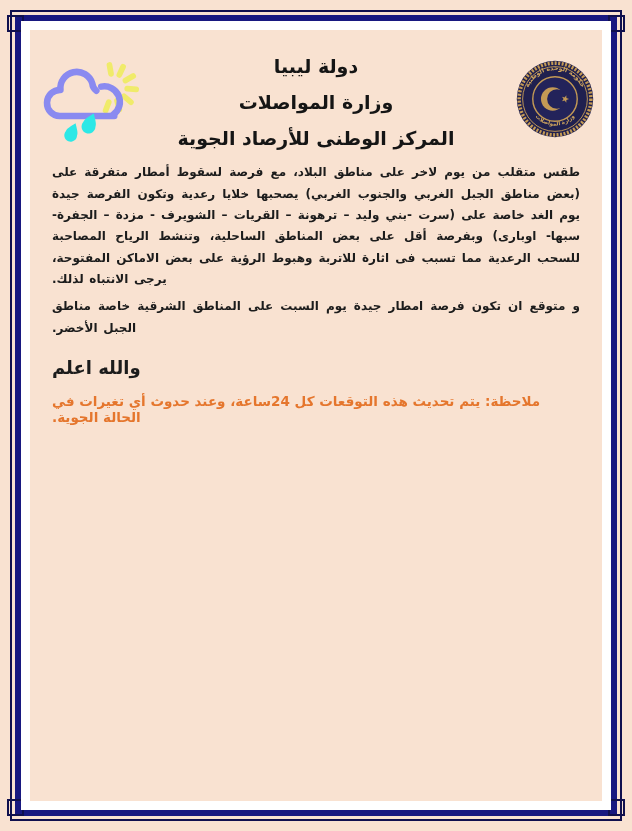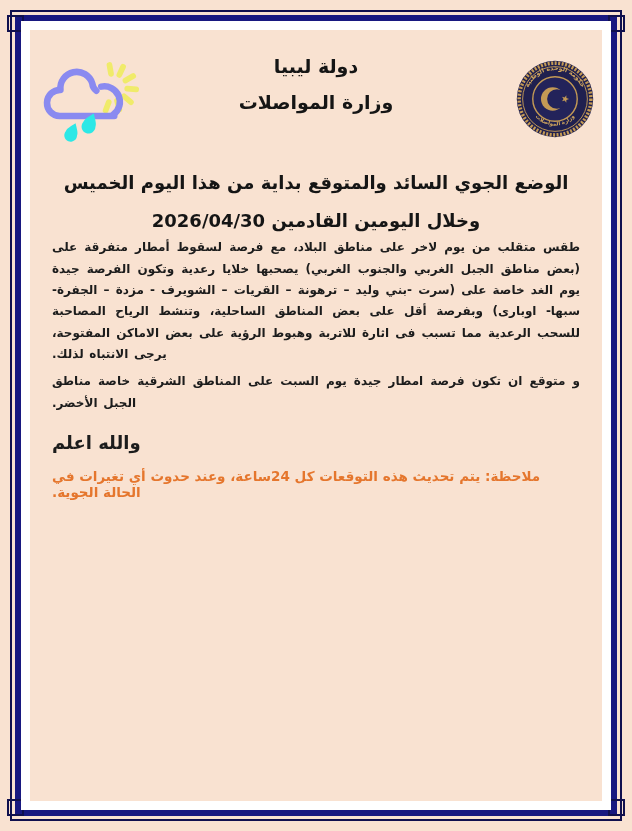--- a/index.html
+++ b/index.html
@@ -84,26 +84,23 @@
         <g>
           <circle cx="47" cy="50" r="15" fill="#c49a55"></circle>
           <circle cx="52.5" cy="50" r="12.6" fill="#23235a"></circle>
           <polygon fill="#c49a55" points="68,50 64.6,51.2 64.5,54.8 62.4,51.9 59,52.9 61,50 59,47.1 62.4,48.1 64.5,45.2 64.6,48.8"></polygon>
         </g>
       </svg>
 
       <div class="titles">
         <div>دولة ليبيا</div>
         <div>وزارة المواصلات</div>
+        <div>المركز الوطنى للأرصاد الجوية</div>
       </div>
 
-      <div class="subject">
-        <div class="subject-line1">الوضع الجوي السائد والمتوقع بداية من هذا اليوم الخميس</div>
-        <div class="subject-line2">وخلال اليومين القادمين 2026/04/30</div>
-      </div>
 
       <p class="para">طقس متقلب من يوم لاخر على مناطق البلاد، مع فرصة لسقوط أمطار متفرقة على (بعض مناطق الجبل الغربي والجنوب الغربي) يصحبها خلايا رعدية وتكون الفرصة جيدة يوم الغد خاصة على (سرت -بني وليد – ترهونة – القريات – الشويرف - مزدة – الجفرة- سبها- اوبارى) وبفرصة أقل على بعض المناطق الساحلية، وتنشط الرياح المصاحبة للسحب الرعدية مما تسبب فى اثارة للاتربة وهبوط الرؤية على بعض الاماكن المفتوحة، يرجى الانتباه لذلك.</p>
       <p class="para">و متوقع ان تكون فرصة امطار جيدة يوم السبت على المناطق الشرقية خاصة مناطق الجبل الأخضر.</p>
 
       <div class="closing">والله اعلم</div>
 
       <div class="note">ملاحظة: يتم تحديث هذه التوقعات كل 24ساعة، وعند حدوث أي تغيرات في الحالة الجوية.</div>
 
     </div>
   </div>

